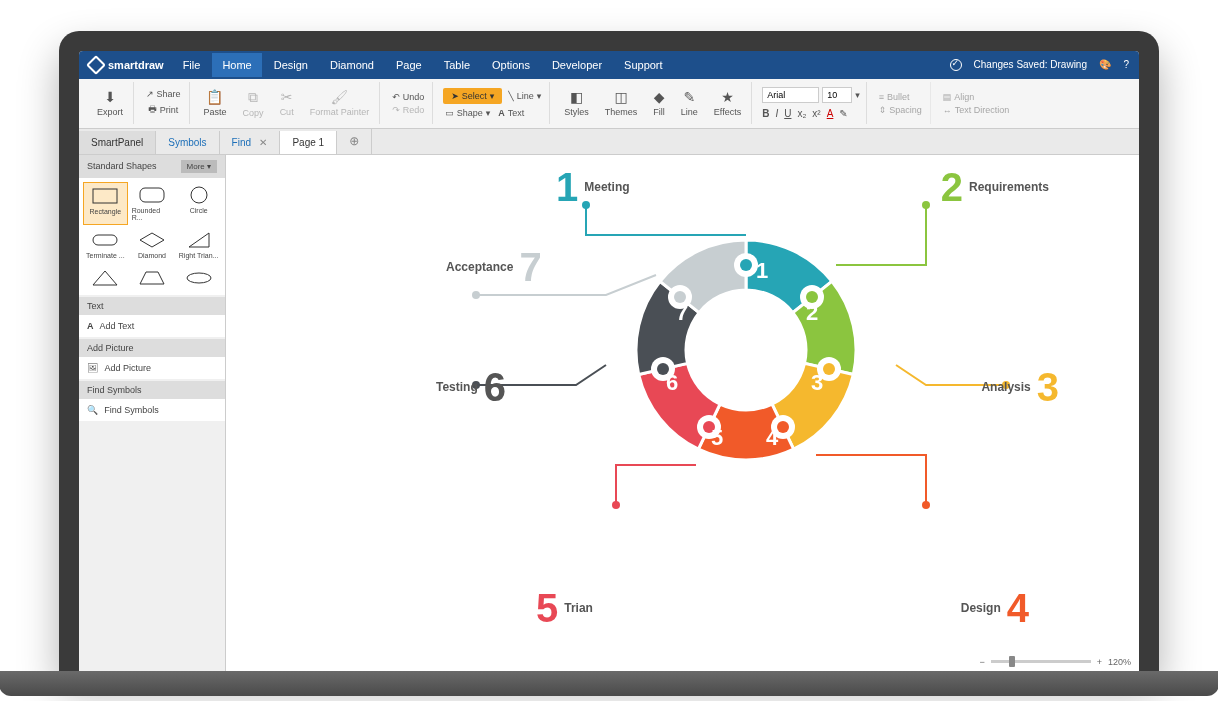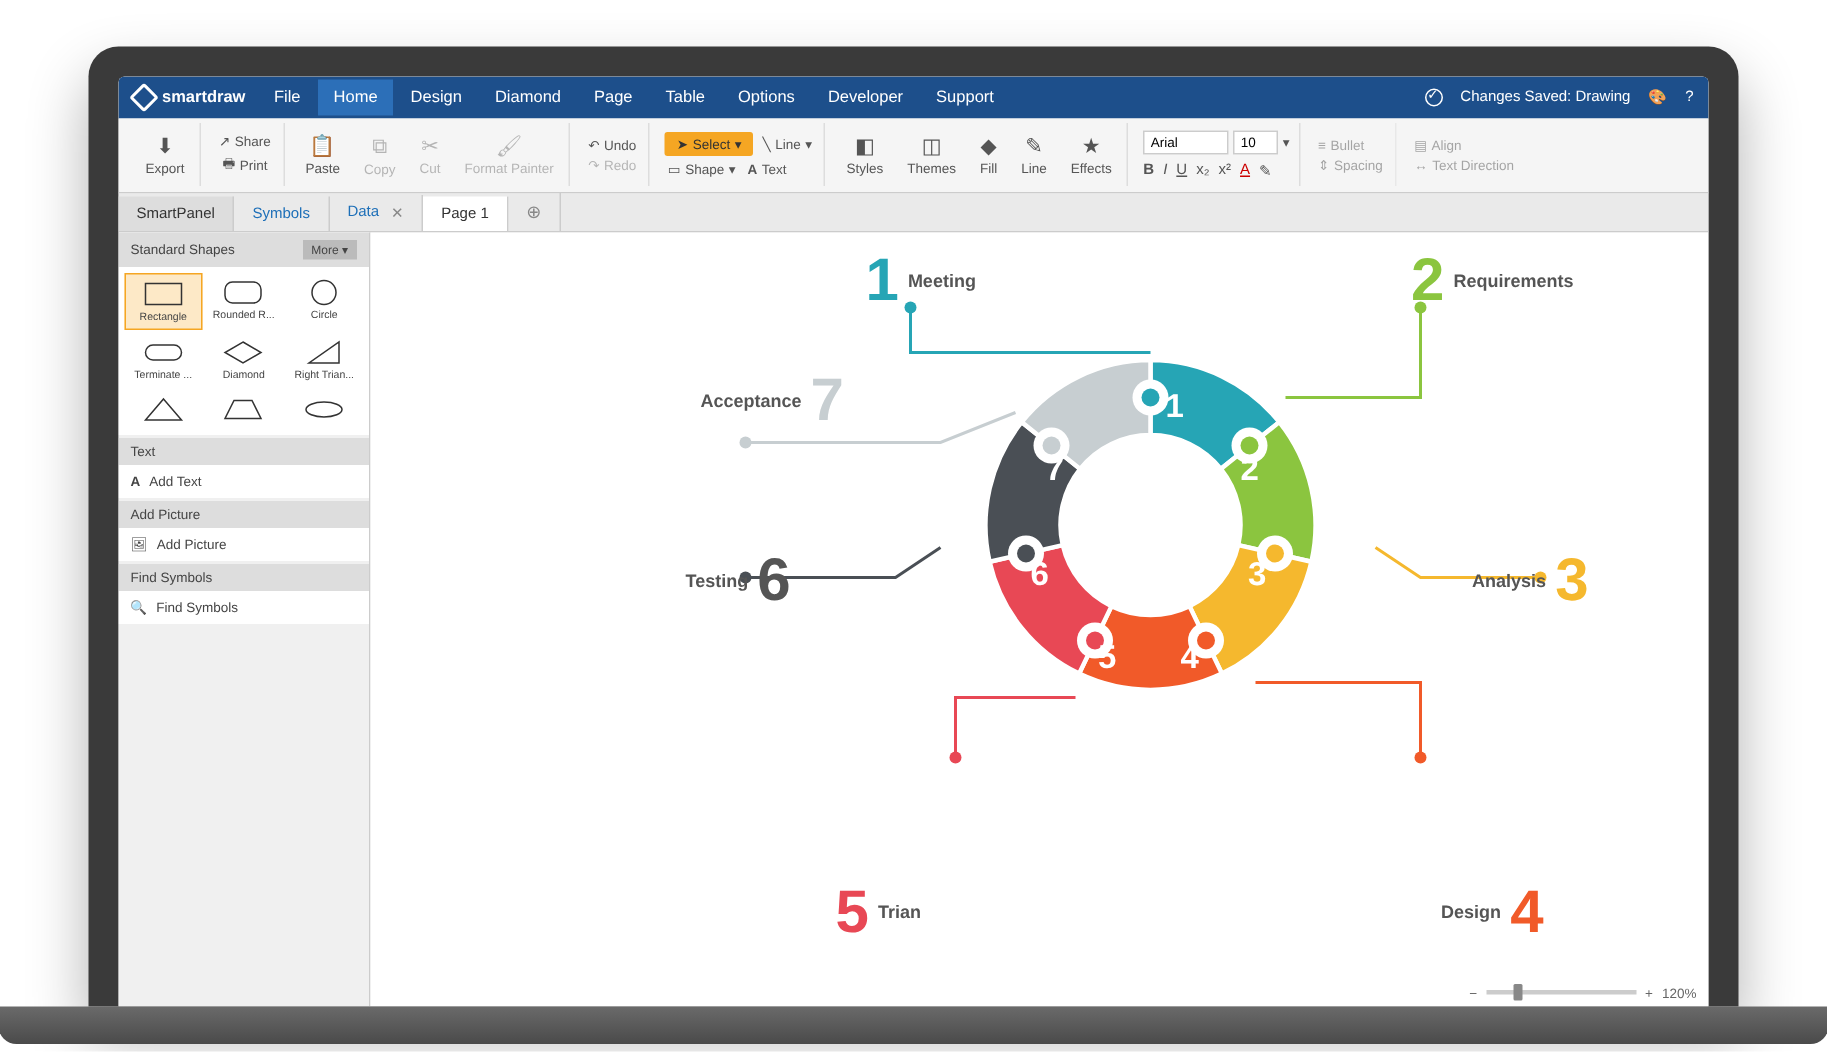--- a/index.html
+++ b/index.html
@@ -28,21 +28,21 @@
 .fw{width:57px}.fs{width:30px}
 .fmt-row{display:flex;gap:6px;font-size:10px;color:#555;margin-top:3px}
 .fmt-row span{cursor:pointer}
 .tabs{background:#eaeaea;height:26px;display:flex;align-items:flex-end;font-size:10px;border-bottom:1px solid #ccc}
 .tab{padding:6px 12px;cursor:pointer;border-right:1px solid #ccc;color:#1d6fb8;display:flex;align-items:center;gap:4px}
 .tab.first{color:#333;background:#ddd}
 .tab.page{background:#fff;color:#333}
 .tab .x{color:#888;margin-left:4px}
 .tab.add{color:#888;font-size:12px}
 .workspace{display:flex;height:calc(100% - 104px)}
-.sidebar{width:168px;background:#f0f0f0;border-right:1px solid #ccc;font-size:9px;color:#444;overflow:hidden}
+.sidebar{width:147px;background:#f0f0f0;border-right:1px solid #ccc;font-size:9px;color:#444;overflow:hidden}
 .side-hdr{background:#ddd;padding:5px 8px;display:flex;justify-content:space-between;align-items:center;font-size:9px}
 .side-hdr .more{background:#bbb;padding:2px 6px;font-size:8px}
 .shapes-grid{display:grid;grid-template-columns:repeat(3,1fr);gap:2px;padding:4px;background:#fff}
 .shape-cell{display:flex;flex-direction:column;align-items:center;padding:4px 2px;cursor:pointer;font-size:7px;gap:3px}
 .shape-cell.sel{background:#fde9c7;border:1px solid #f5a623}
 .shape-cell svg{width:28px;height:18px}
 .side-sec{background:#ddd;padding:4px 8px;font-size:9px;margin-top:2px}
 .side-item{background:#fff;padding:6px 8px;display:flex;align-items:center;gap:6px;cursor:pointer;font-size:9px}
 .canvas{flex:1;background:#fff;position:relative;overflow:hidden}
 .diagram{position:absolute;top:10px;left:50px;right:50px;bottom:30px}
@@ -219,21 +219,21 @@
             <span>↔</span>
             <span>Text Direction</span>
           </div>
   </div>
 </div>
 
 <div class="tabs">
   <div class="tab first">SmartPanel</div>
   <div class="tab">Symbols</div>
   <div class="tab">
-          <span>Data</span>
+          <span>Find</span>
           <span class="x">✕</span>
         </div>
   <div class="tab page">Page 1</div>
   <div class="tab add">⊕</div>
 </div>
 
 <div class="workspace">
 <div class="sidebar">
   <div class="side-hdr">
     <span>Standard Shapes</span>

